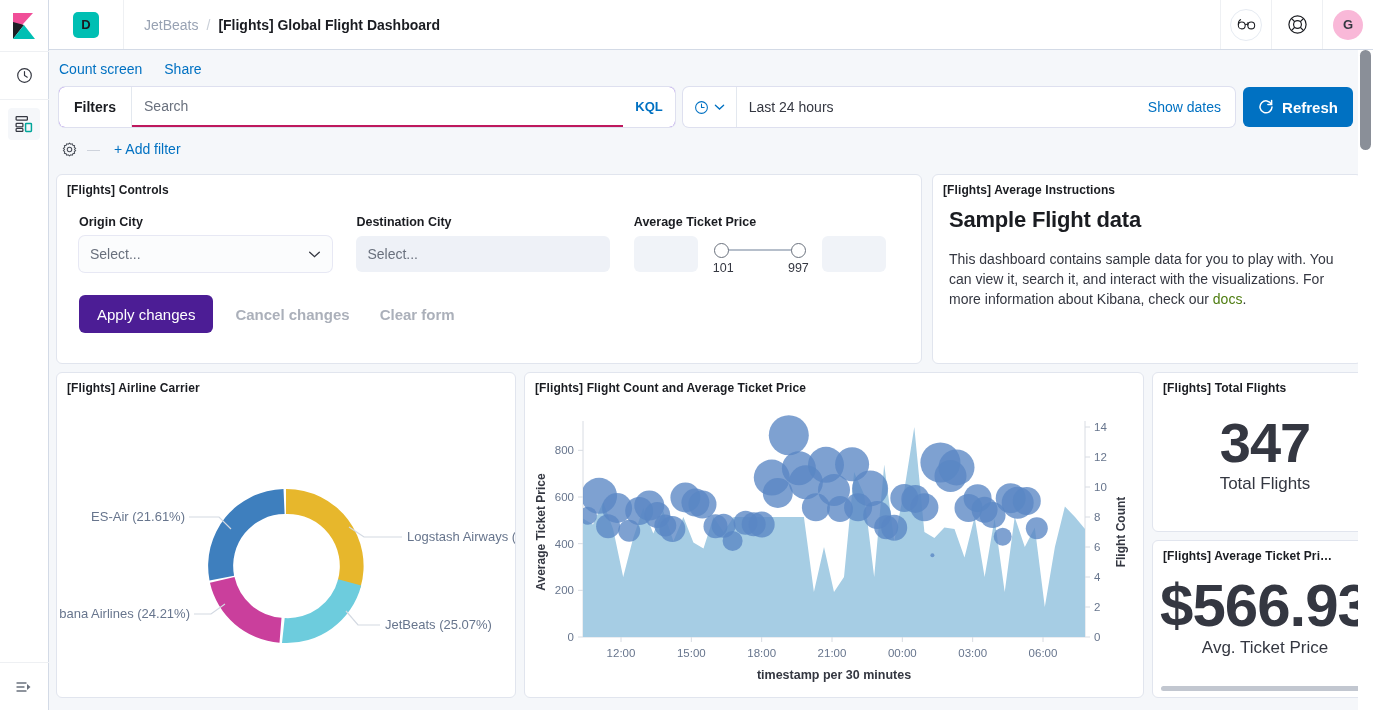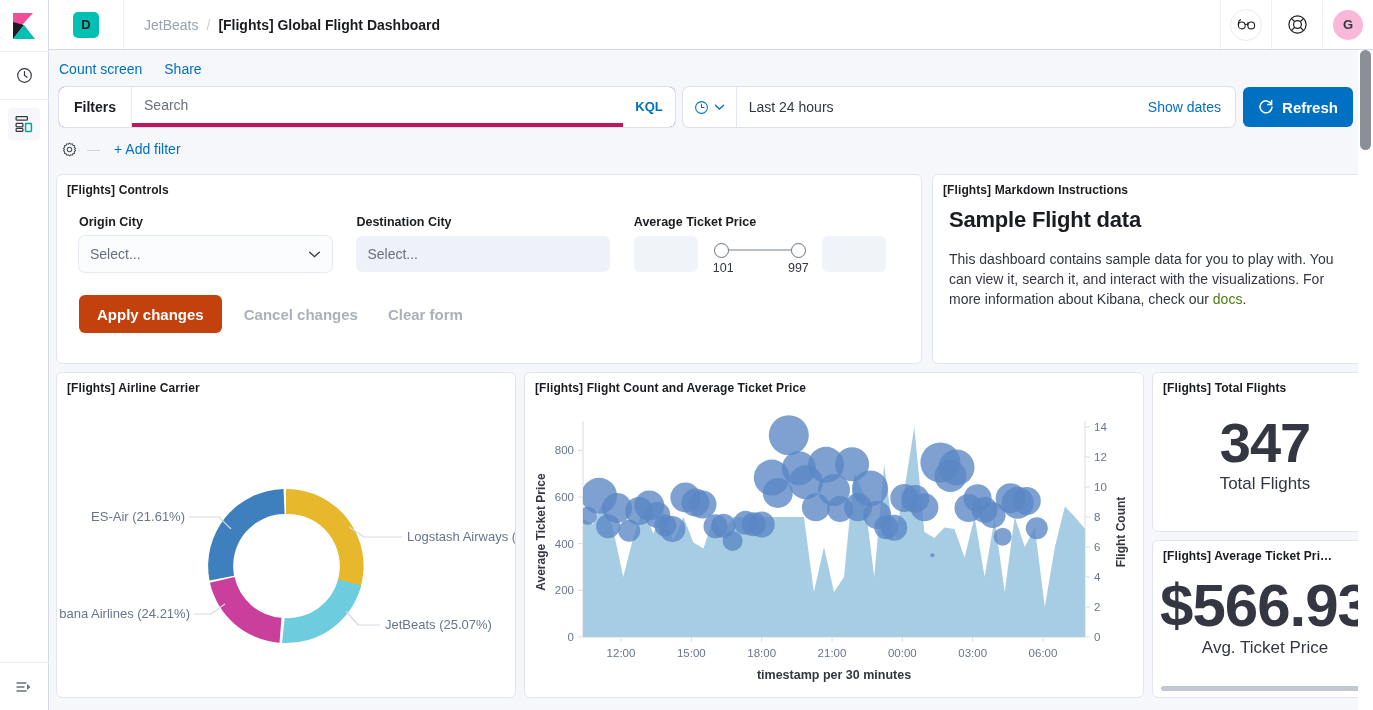--- a/index.html
+++ b/index.html
@@ -97,21 +97,21 @@
     box-shadow: 0 0 0 1px rgba(19,34,149,0.10);
     max-width: 698px;
   }
   .filters-tab {
     display: flex; align-items: center; padding: 0 15px;
     font-size: 14px; font-weight: 700; color: #1a1c21;
     background: #fff; border-right: 1px solid #e3e8ef; cursor: pointer;
   }
   .search-field {
     flex: 1 1 auto; position: relative; display: flex; align-items: center;
-    background: #fff; border-bottom: 4px solid #be185d;
+    background: #fff; border-bottom: 2px solid #be185d;
   }
   .search-field input {
     width: 100%; border: 0; outline: 0; background: transparent;
     font-size: 14px; font-family: "Liberation Sans", sans-serif;
     color: #343741; padding: 0 10px 0 12px;
   }
   .search-field input::placeholder { color: #69707d; }
   .kql-badge {
     display: flex; align-items: center; padding: 0 12px;
     color: #0071c2; font-size: 13px; font-weight: 600; cursor: pointer;
@@ -188,22 +188,22 @@
     background: #fff; border: 1.6px solid #6a717d; cursor: pointer;
   }
   .slider-knob.lo { left: 4px; }
   .slider-knob.hi { right: 4px; }
   .slider-labels {
     display: flex; justify-content: space-between; font-size: 12.5px; color: #343741;
     padding: 2px 1px 0 3px;
   }
   .ctl-buttons { display: flex; align-items: center; gap: 14px; padding: 20px 22px 0 22px; }
   .btn-apply {
-    background: #c2410c; color: #fff; border-radius: 6px;
-    height: 38px; padding: 0 18px; font-size: 15px; font-weight: 700;
+    background: #4c1d95; color: #fff; border-radius: 6px;
+    height: 38px; padding: 0 18px; font-size: 15px; font-weight: 400;
     display: flex; align-items: center; cursor: pointer;
   }
   .btn-flat {
     color: #abb0ba; font-size: 15px; font-weight: 600; padding: 0 8px; cursor: pointer;
   }
 
   
   #p-markdown { left: 932px; top: 174px; width: 430px; height: 190px; }
   .md-body { padding: 6px 16px 0 16px; }
   .md-h1 { font-size: 22px; font-weight: 700; color: #1a1c21; margin-bottom: 16px; letter-spacing: -0.2px; }
@@ -421,21 +421,21 @@
       </div>
     </div>
     <div class="ctl-buttons">
       <div class="btn-apply">Apply changes</div>
       <div class="btn-flat">Cancel changes</div>
       <div class="btn-flat">Clear form</div>
     </div>
   </div>
 
   <div class="panel" id="p-markdown">
-    <div class="panel-title">[Flights] Markdown Instructions</div>
+    <div class="panel-title">[Flights] Average Instructions</div>
     <div class="md-body">
       <div class="md-h1">Sample Flight data</div>
       <div class="md-p"><span>This dashboard contains sample data for you to play with. You can view it, search it, and interact with the visualizations. For more information about Kibana, check our </span><span class="md-link">docs</span><span>.</span></div>
     </div>
   </div>
 
   <div class="panel" id="p-donut">
     <div class="panel-title">[Flights] Airline Carrier</div>
     <div class="donut-area">
       <svg width="458" height="290" viewBox="0 0 458 290">

